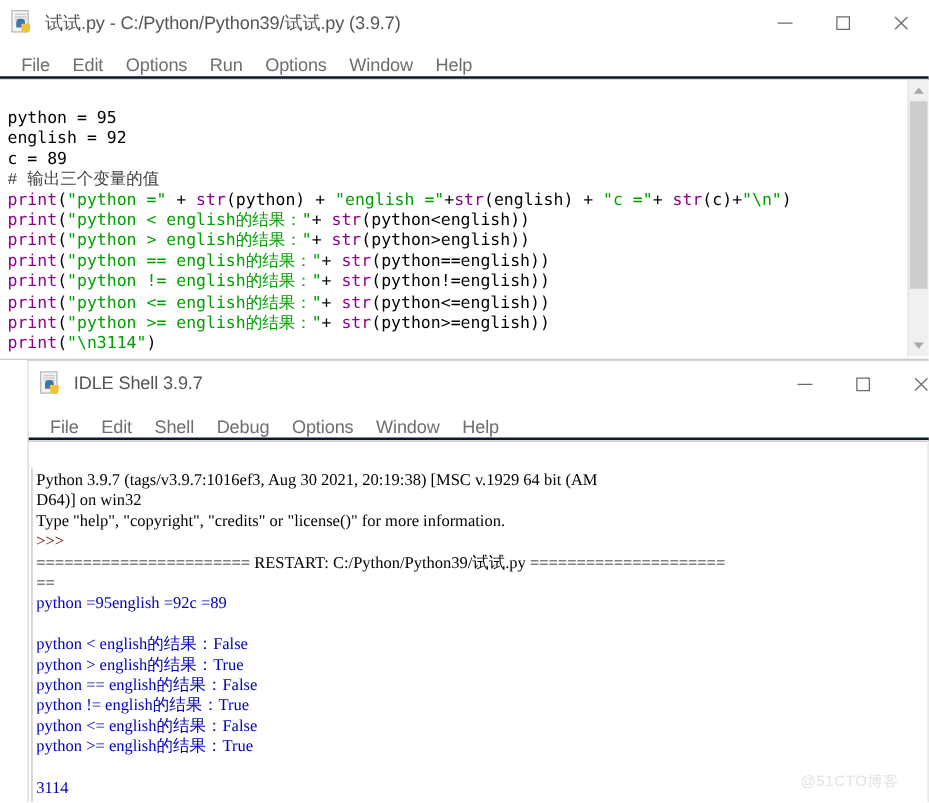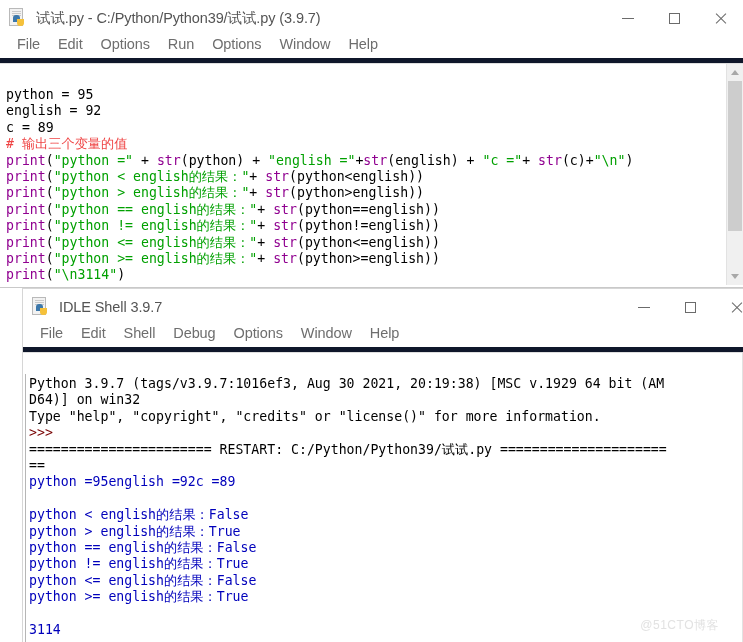--- a/index.html
+++ b/index.html
@@ -114,24 +114,24 @@
     left: 0; top: 6px;
     width: 14px; height: 1px;
     background: #6b6b6b;
   }
   .close-glyph::before { transform: rotate(45deg); }
   .close-glyph::after  { transform: rotate(-45deg); }
 
   .menubar {
     height: 28px;
     display: flex;
-    align-items: flex-start;
+    align-items: flex-end;
     background: #ffffff;
     padding-left: 8px;
-    border-bottom: 6px solid #0f172a;
+    border-bottom: 3px solid #0f172a;
     box-sizing: border-box;
   }
   .menu-item {
     font-size: 14.5px;
     color: #6e6e6e;
     padding: 0 9px;
     white-space: nowrap;
     letter-spacing: -0.1px;
   }
 
@@ -145,21 +145,21 @@
     font-size: 13.2px;
     line-height: 16.4px;
     white-space: pre;
     box-sizing: border-box;
     margin-top: 21px;
   }
   .codeline { white-space: pre; }
 
   
   .tok-plain   { color: #000000; }
-  .tok-comment { color: #ef4444; }
+  .tok-comment { color: #404040; font-family: Liberation Mono, monospace; }
   .tok-string  { color: #00A000; }
   .tok-builtin { color: #900090; }
   .tok-stdout  { color: #0000BB; }
   .tok-prompt  { color: #770000; }
 
   
   .vscroll {
     position: absolute;
     top: 0; bottom: 0;
     width: 17px;
@@ -228,20 +228,21 @@
     border: 1px solid #d6d6d6;
     border-right: none;
     border-bottom: none;
   }
   #shell-pane {
     top: 64px;
     bottom: 0px;
     left: 2px;
     right: 18px;
     padding: 2px 0 0 4px;
+    font-family: Liberation Serif, serif;
   }
   #shell-scroll {
     right: 0;
     top: 64px;
     bottom: 0;
   }
   #shell-window .hairline-top {
     position: absolute;
     left: 0; right: 0; top: 63px;
     height: 1px;

